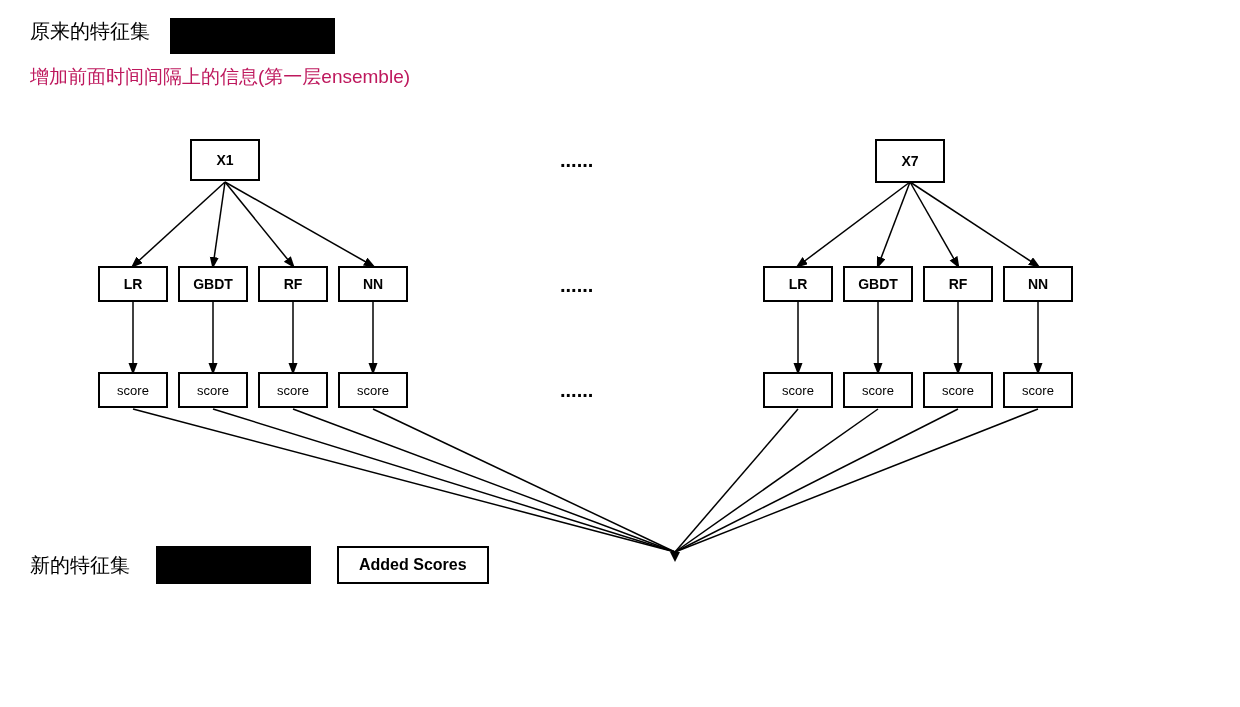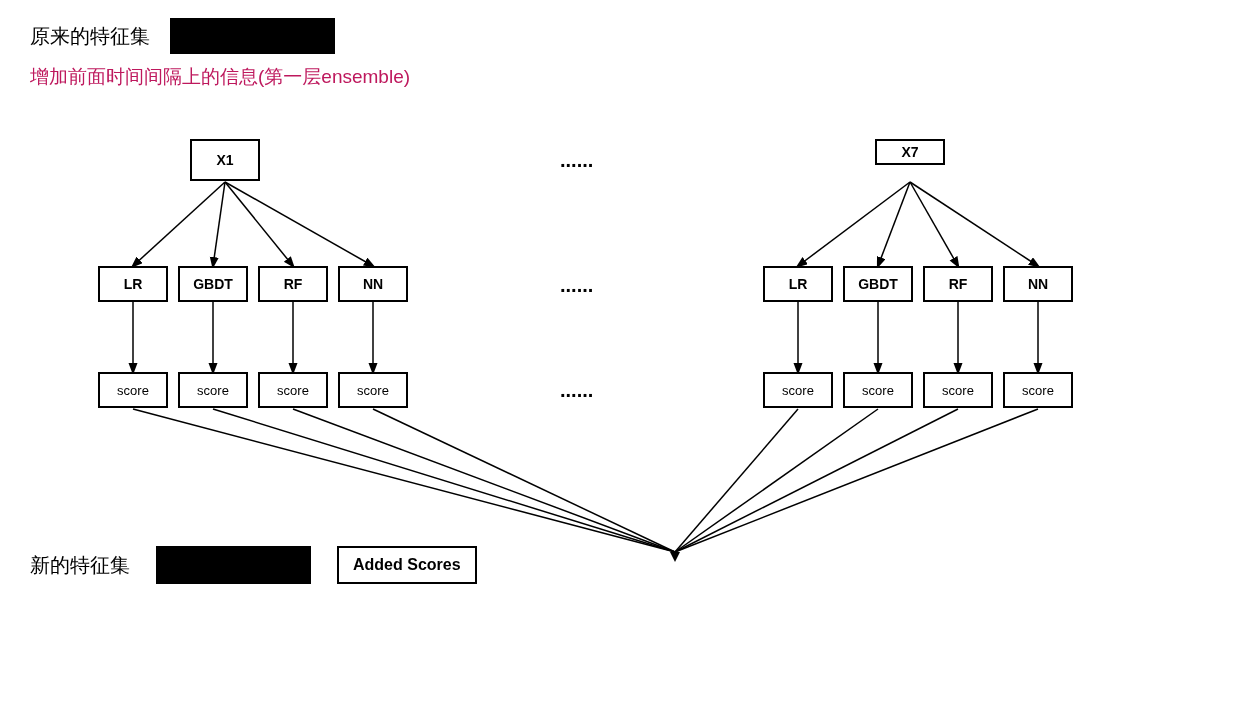--- a/index.html
+++ b/index.html
@@ -15,21 +15,20 @@
     .page-container {
       width: 1240px;
       height: 707px;
       position: relative;
       padding: 18px 30px;
     }
 
     
     .top-section {
       display: flex;
-      align-items: center;
       gap: 20px;
       margin-bottom: 10px;
     }
 
     .label-text {
       font-size: 20px;
       color: #000;
       white-space: nowrap;
     }
 
@@ -194,21 +193,21 @@
     <div class="node-box" style="left:308px; top:268px; width:70px; height:36px; font-weight:normal; font-size:13px;">
       <span>score</span>
     </div>
 
     <div class="dots-text" style="left:530px; top:45px;">......</div>
 
     <div class="dots-text" style="left:530px; top:170px;">......</div>
 
     <div class="dots-text" style="left:530px; top:275px;">......</div>
 
-    <div class="node-box" style="left:845px; top:35px; width:70px; height:26px;">
+    <div class="node-box" style="left:845px; top:35px; width:70px; height:44px;">
       <span>X7</span>
     </div>
 
     <div class="node-box" style="left:733px; top:162px; width:70px; height:36px;">
       <span>LR</span>
     </div>
 
     <div class="node-box" style="left:813px; top:162px; width:70px; height:36px;">
       <span>GBDT</span>
     </div>
@@ -230,20 +229,20 @@
     <div class="node-box" style="left:893px; top:268px; width:70px; height:36px; font-weight:normal; font-size:13px;">
       <span>score</span>
     </div>
     <div class="node-box" style="left:973px; top:268px; width:70px; height:36px; font-weight:normal; font-size:13px;">
       <span>score</span>
     </div>
 
     <div style="position:absolute; bottom:10px; left:0px; display:flex; align-items:center; gap:26px;">
       <span class="label-text">新的特征集</span>
       <span class="black-box-bottom" style="background:#000; height:38px; width:155px; display:inline-block;"></span>
-      <div class="node-box added-scores-box" style="position:static; font-weight:bold; font-size:16px; padding:0 14px; height:38px; border:2px solid #000;">
+      <div class="node-box added-scores-box" style="position:static; font-weight:bold; font-size:16px; padding:0 20px; height:38px; border:2px solid #000;">
         <span>Added Scores</span>
       </div>
     </div>
 
   </div>
 
 </div>
 
 </body></html>

